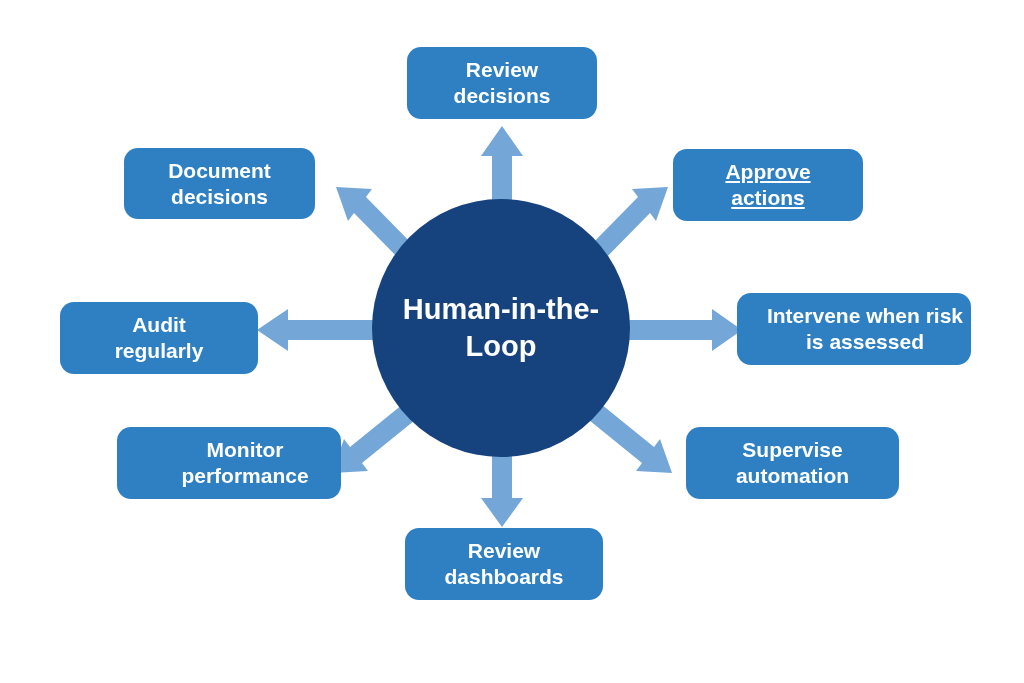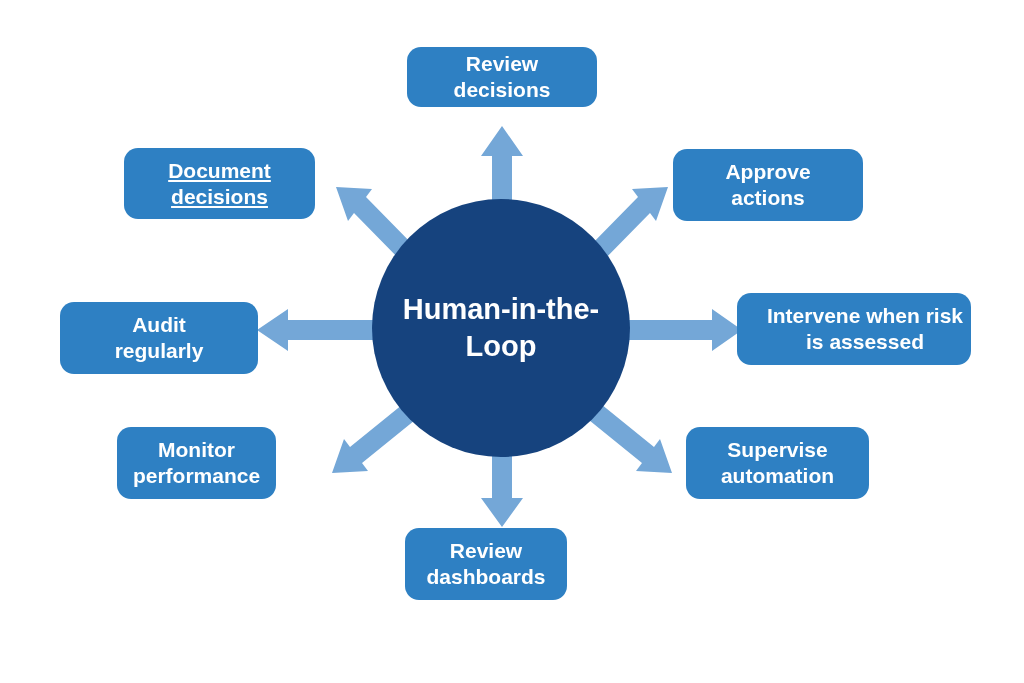--- a/index.html
+++ b/index.html
@@ -29,35 +29,35 @@
     border-radius:50%;
     background:#16437e;
     display:flex;flex-direction:column;align-items:center;justify-content:center;
     color:#ffffff;
     font-weight:700;
     font-size:29px;
     line-height:1.28;
     text-align:center;
   }
   
-  .n-review-decisions{left:407px;top:47px;width:190px;height:60px;}
+  .n-review-decisions{left:407px;top:47px;width:190px;height:72px;}
   .n-review-decisions span{max-width:120px;}
-  .n-document-decisions{left:124px;top:148px;width:191px;height:71px;text-decoration:underline;}
+  .n-document-decisions{left:124px;top:148px;width:191px;height:71px;}
   .n-document-decisions span{max-width:130px;}
   .n-approve-actions{left:673px;top:149px;width:190px;height:72px;}
-  .n-approve-actions span{max-width:120px;}
+  .n-approve-actions span{max-width:120px;text-decoration:underline;}
   .n-audit-regularly{left:60px;top:302px;width:198px;height:72px;}
   .n-audit-regularly span{max-width:110px;}
   .n-intervene{left:737px;top:293px;width:234px;height:72px;justify-content:flex-end;}
   .n-intervene span{max-width:212px;}
-  .n-monitor-performance{left:117px;top:427px;width:159px;height:72px;}
+  .n-monitor-performance{left:117px;top:427px;width:192px;height:72px;padding-left:32px;}
   .n-monitor-performance span{max-width:160px;}
-  .n-supervise-automation{left:686px;top:427px;width:183px;height:72px;}
+  .n-supervise-automation{left:686px;top:427px;width:213px;height:72px;}
   .n-supervise-automation span{max-width:145px;}
-  .n-review-dashboards{left:405px;top:528px;width:162px;height:72px;}
+  .n-review-dashboards{left:405px;top:528px;width:198px;height:72px;}
   .n-review-dashboards span{max-width:145px;}
   .arrow{fill:#74a7d7;}
 </style>
 </head>
 <body>
 
 <div class="stage">
 
   <svg class="arrow-layer" width="1024" height="683" viewBox="0 0 1024 683" xmlns="http://www.w3.org/2000/svg">
     <polygon class="arrow" points="502,126 523,156 512,156 512,215 492,215 492,156 481,156"></polygon>

